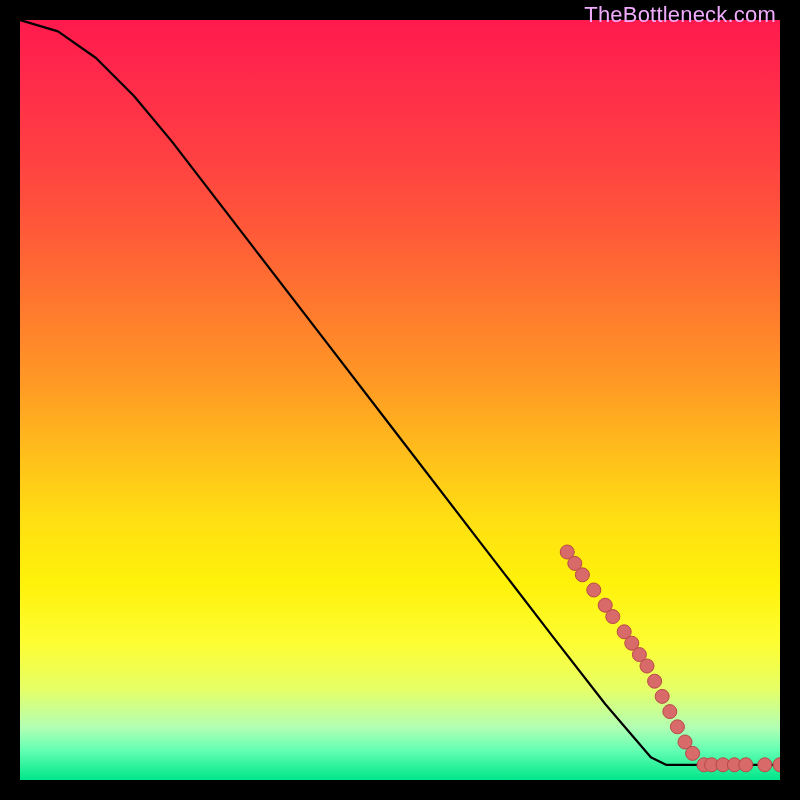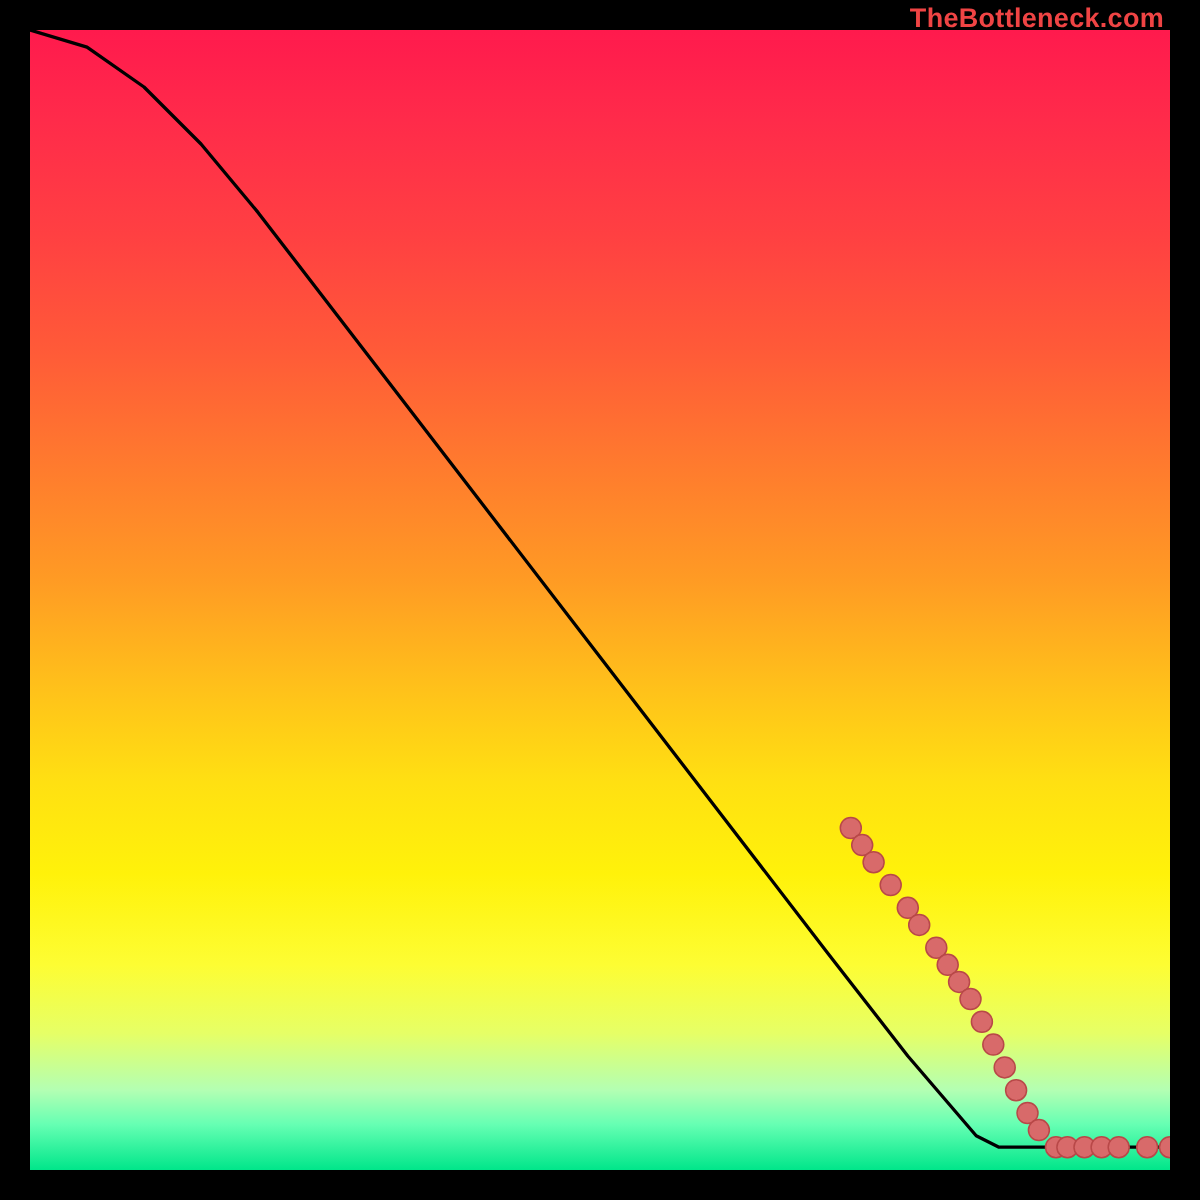--- a/index.html
+++ b/index.html
@@ -40,23 +40,23 @@
       #e6ff66 88%,
       #b3ffb3 93%,
       #66ffb3 96%,
       #00e68a 100%
     );
   }
   .watermark {
     position: absolute;
     right: 4px;
     top: -18px;
-    color: #ef4444;
-    font-size: 18px;
-    font-weight: 700;
+    color: #f0abfc;
+    font-size: 22px;
+    font-weight: 400;
     letter-spacing: 0.2px;
   }
   svg.overlay {
     position: absolute;
     left: 0;
     top: 0;
     width: 760px;
     height: 760px;
   }
   .curve {

